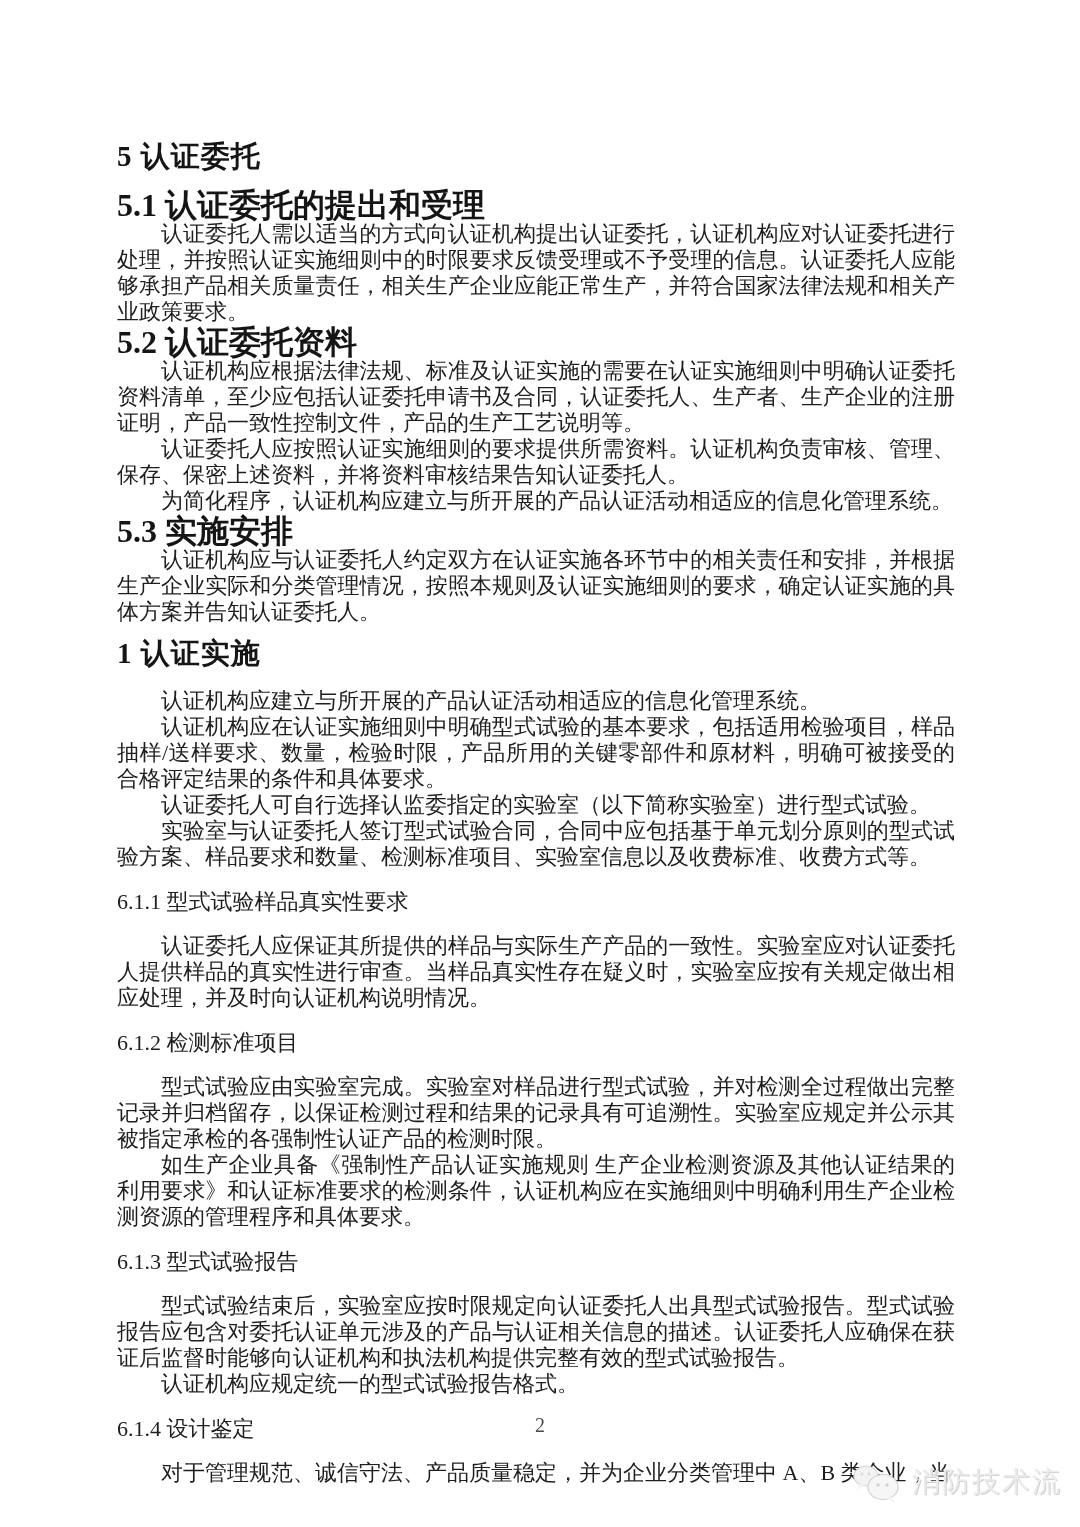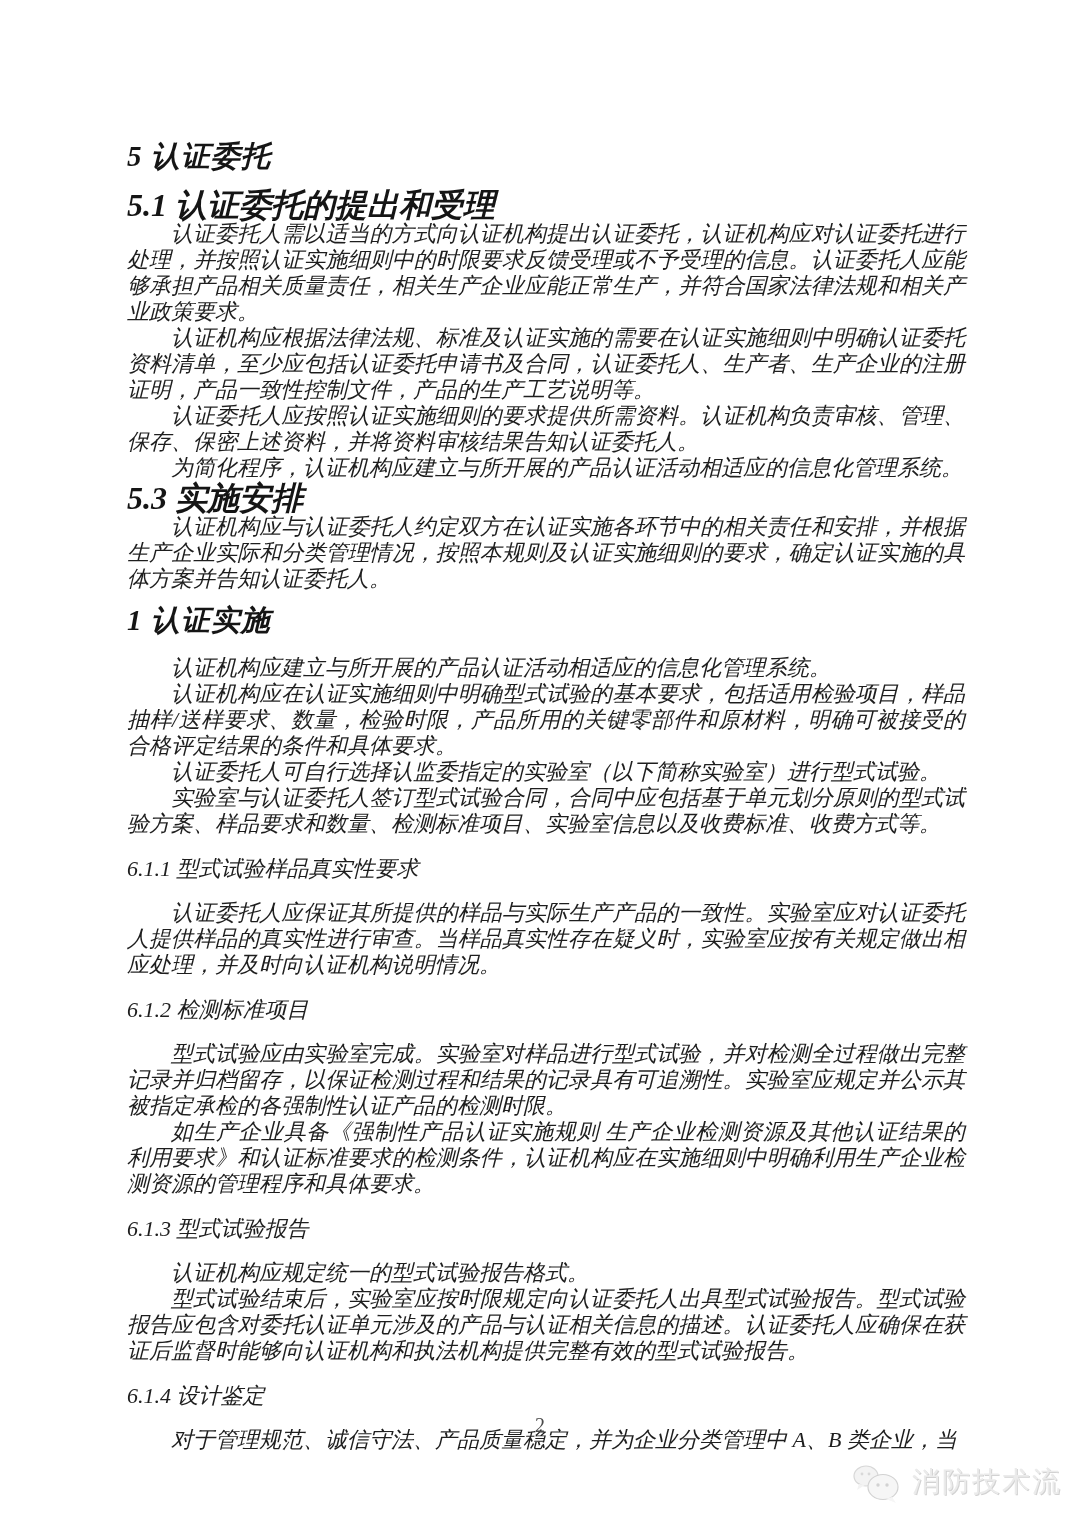--- a/index.html
+++ b/index.html
@@ -11,24 +11,23 @@
     position: relative;
     width: 1080px;
     height: 1527px;
     background: #ffffff;
     overflow: hidden;
     font-family: "Liberation Serif", "DejaVu Serif", serif;
     color: #1e1e1e;
   }
   .content {
     position: absolute;
-    left: 127px;
+    left: 117px;
     top: 138px;
     width: 838px;
-    font-style: italic;
   }
   .blk { margin: 0; }
   .h1 {
     font-size: 29px;
     font-weight: 700;
     line-height: 36px;
     margin: 10px 0 17px;
     letter-spacing: 1px;
     color: #151515;
   }
@@ -81,38 +80,39 @@
 </head>
 <body>
 
 <div class="page">
 
   <div class="content">
 
   <div class="blk h1">5  认证委托</div>
       <div class="blk h2">5.1 认证委托的提出和受理</div>
       <div class="blk p">认证委托人需以适当的方式向认证机构提出认证委托，认证机构应对认证委托进行处理，并按照认证实施细则中的时限要求反馈受理或不予受理的信息。认证委托人应能够承担产品相关质量责任，相关生产企业应能正常生产，并符合国家法律法规和相关产业政策要求。</div>
+      <div class="blk h2">5.2 认证委托资料</div>
       <div class="blk p">认证机构应根据法律法规、标准及认证实施的需要在认证实施细则中明确认证委托资料清单，至少应包括认证委托申请书及合同，认证委托人、生产者、生产企业的注册证明，产品一致性控制文件，产品的生产工艺说明等。</div>
       <div class="blk p">认证委托人应按照认证实施细则的要求提供所需资料。认证机构负责审核、管理、保存、保密上述资料，并将资料审核结果告知认证委托人。</div>
       <div class="blk p">为简化程序，认证机构应建立与所开展的产品认证活动相适应的信息化管理系统。</div>
       <div class="blk h2">5.3 实施安排</div>
       <div class="blk p">认证机构应与认证委托人约定双方在认证实施各环节中的相关责任和安排，并根据生产企业实际和分类管理情况，按照本规则及认证实施细则的要求，确定认证实施的具体方案并告知认证委托人。</div>
       <div class="blk h1">1  认证实施</div>
       <div class="blk p">认证机构应建立与所开展的产品认证活动相适应的信息化管理系统。</div>
       <div class="blk p">认证机构应在认证实施细则中明确型式试验的基本要求，包括适用检验项目，样品抽样/送样要求、数量，检验时限，产品所用的关键零部件和原材料，明确可被接受的合格评定结果的条件和具体要求。</div>
       <div class="blk p">认证委托人可自行选择认监委指定的实验室（以下简称实验室）进行型式试验。</div>
       <div class="blk p">实验室与认证委托人签订型式试验合同，合同中应包括基于单元划分原则的型式试验方案、样品要求和数量、检测标准项目、实验室信息以及收费标准、收费方式等。</div>
       <div class="blk h3">6.1.1 型式试验样品真实性要求</div>
       <div class="blk p">认证委托人应保证其所提供的样品与实际生产产品的一致性。实验室应对认证委托人提供样品的真实性进行审查。当样品真实性存在疑义时，实验室应按有关规定做出相应处理，并及时向认证机构说明情况。</div>
       <div class="blk h3">6.1.2 检测标准项目</div>
       <div class="blk p">型式试验应由实验室完成。实验室对样品进行型式试验，并对检测全过程做出完整记录并归档留存，以保证检测过程和结果的记录具有可追溯性。实验室应规定并公示其被指定承检的各强制性认证产品的检测时限。</div>
       <div class="blk p">如生产企业具备《强制性产品认证实施规则 生产企业检测资源及其他认证结果的利用要求》和认证标准要求的检测条件，认证机构应在实施细则中明确利用生产企业检测资源的管理程序和具体要求。</div>
       <div class="blk h3">6.1.3 型式试验报告</div>
+      <div class="blk p">型式试验结束后，实验室应按时限规定向认证委托人出具型式试验报告。型式试验报告应包含对委托认证单元涉及的产品与认证相关信息的描述。认证委托人应确保在获证后监督时能够向认证机构和执法机构提供完整有效的型式试验报告。</div>
       <div class="blk p">认证机构应规定统一的型式试验报告格式。</div>
-      <div class="blk p">型式试验结束后，实验室应按时限规定向认证委托人出具型式试验报告。型式试验报告应包含对委托认证单元涉及的产品与认证相关信息的描述。认证委托人应确保在获证后监督时能够向认证机构和执法机构提供完整有效的型式试验报告。</div>
       <div class="blk h3">6.1.4  设计鉴定</div>
       <div class="blk p">对于管理规范、诚信守法、产品质量稳定，并为企业分类管理中 A、B 类企业，当</div>
     </div>
 
   <div class="page-number">2</div>
 
   <div class="watermark">
     <span>
       <svg width="52" height="42" viewBox="0 0 52 42" xmlns="http://www.w3.org/2000/svg">
 

